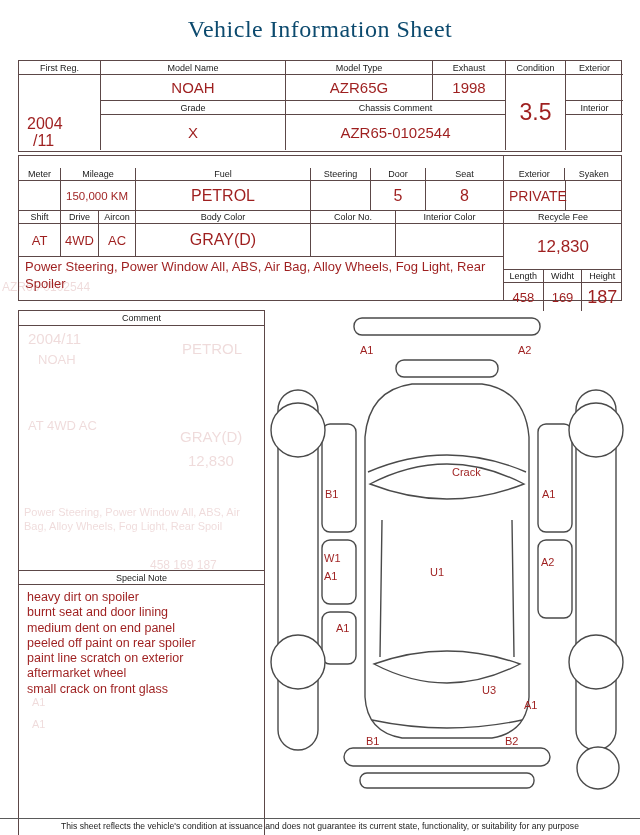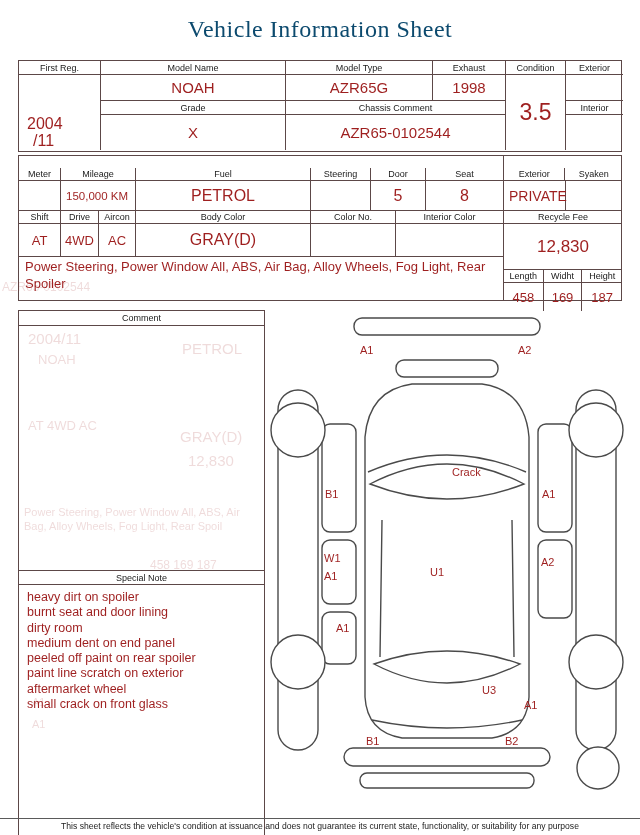--- a/index.html
+++ b/index.html
@@ -147,33 +147,32 @@
         <div class="cell val b" style="width:119px; font-size:17px">12,830</div>
       </div>
       <div class="row" style="height:13px">
         <div class="cell lab r b" style="width:40px">Length</div>
         <div class="cell lab r b" style="width:39px">Widht</div>
         <div class="cell lab b" style="width:40px">Height</div>
       </div>
       <div class="row" style="height:28px">
         <div class="cell val r" style="width:40px; font-size:13px">458</div>
         <div class="cell val r" style="width:39px; font-size:13px">169</div>
-        <div class="cell val" style="width:40px; font-size:13px">187</div>
+        <div class="cell val" style="width:40px; font-size:18px">187</div>
       </div>
     </div>
   </div>
 
   <div class="left-box">
     <div class="box-head">Comment</div>
     <div class="comment-space"></div>
     <div class="box-head sn-head">Special Note</div>
     <ul class="notes">
       <li>heavy dirt on spoiler</li>
       <li>burnt seat and door lining</li>
-      <li>dirty room</li>
       <li>medium dent on end panel</li>
       <li>peeled off paint on rear spoiler</li>
       <li>paint line scratch on exterior</li>
       <li>aftermarket wheel</li>
       <li>small crack on front glass</li>
     </ul>
   </div>
 
   <div class="diagram">
     <svg viewBox="0 0 372 500" width="372" height="500">

